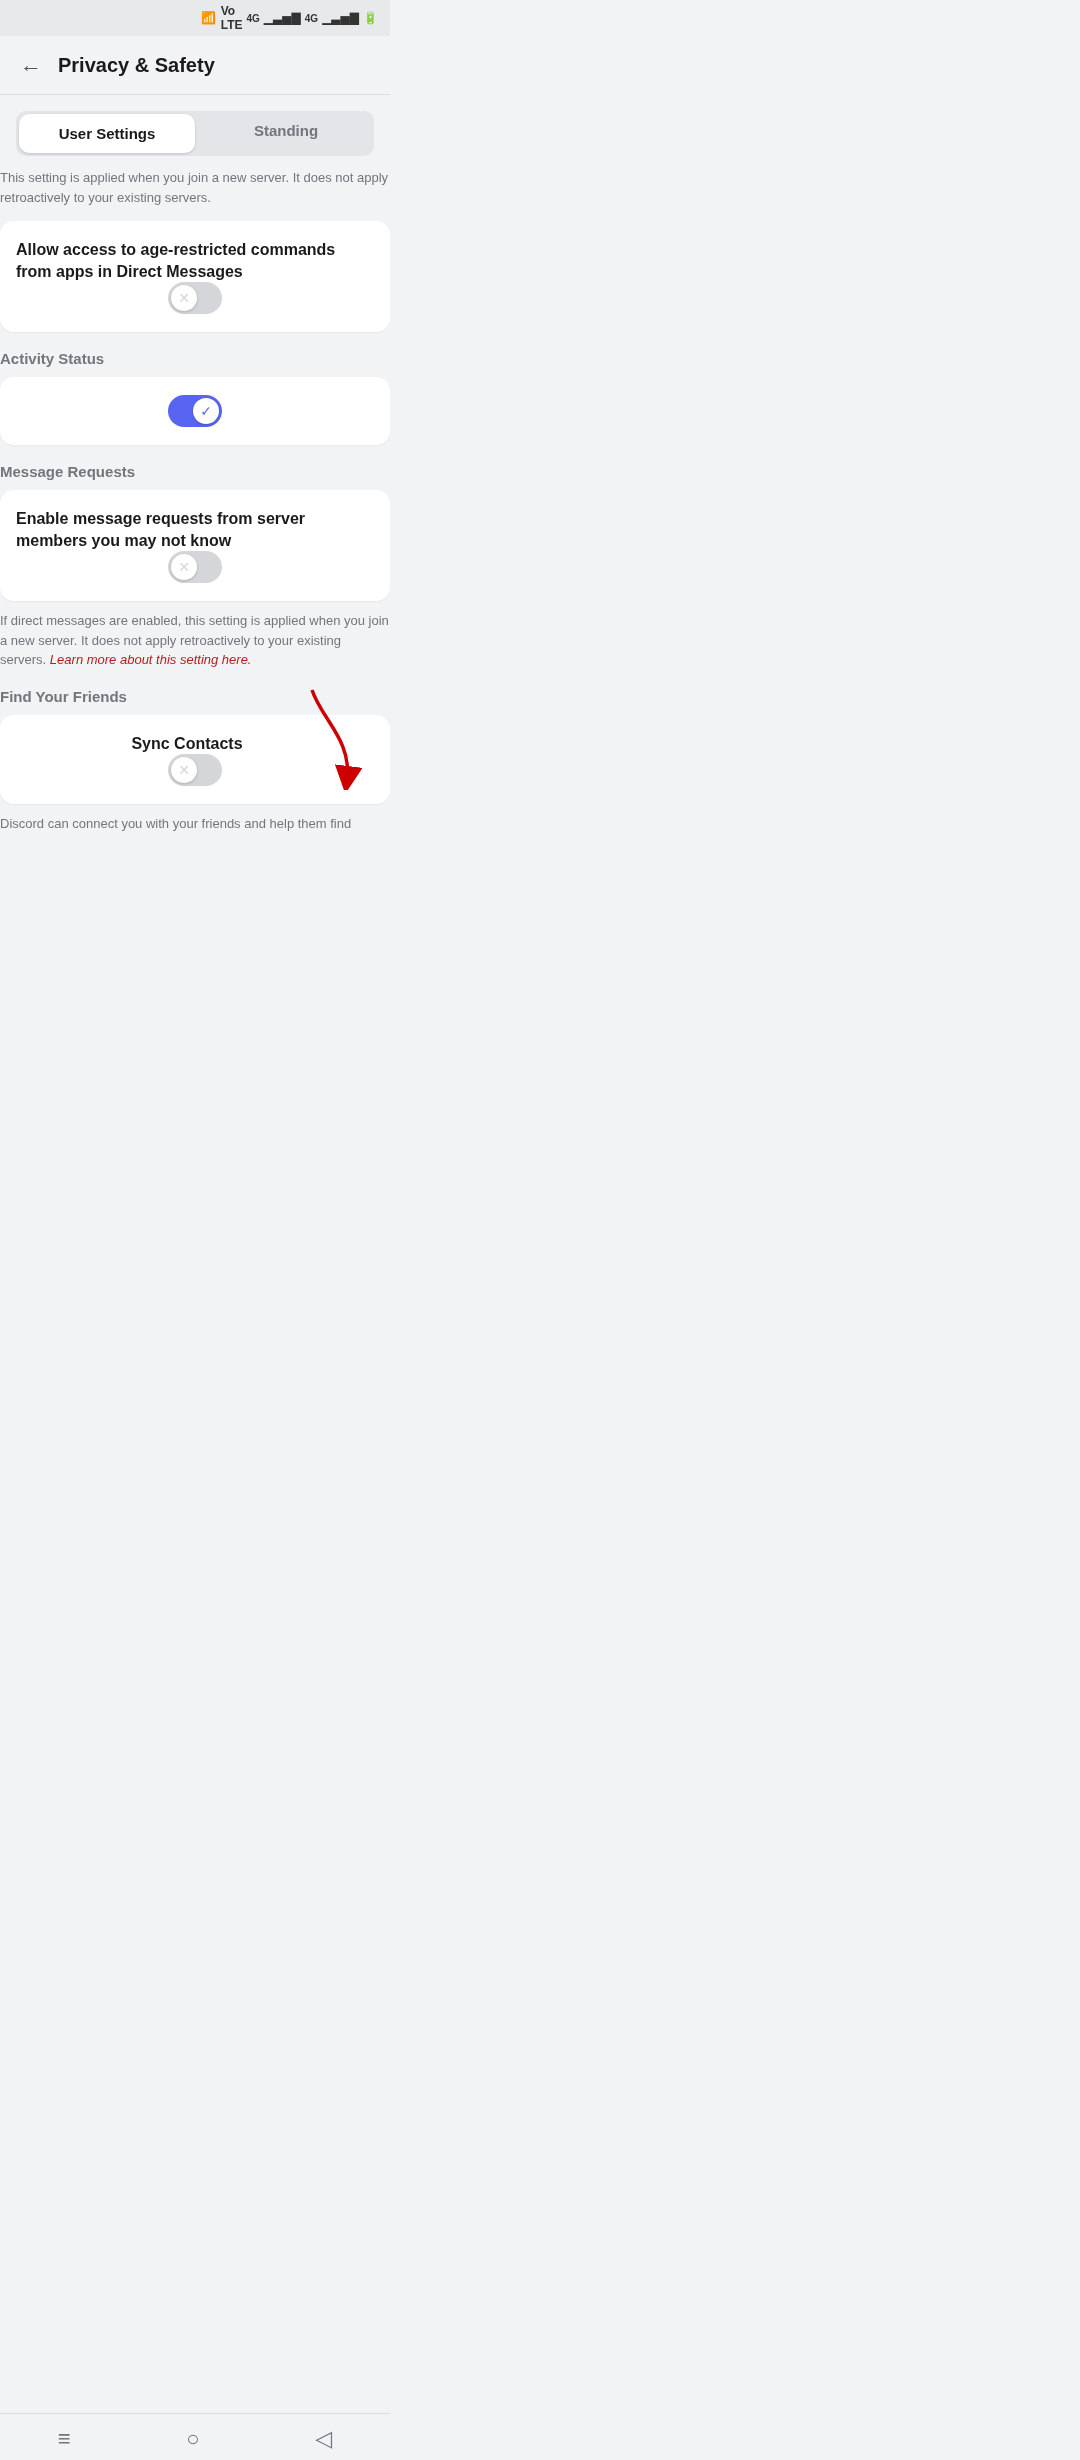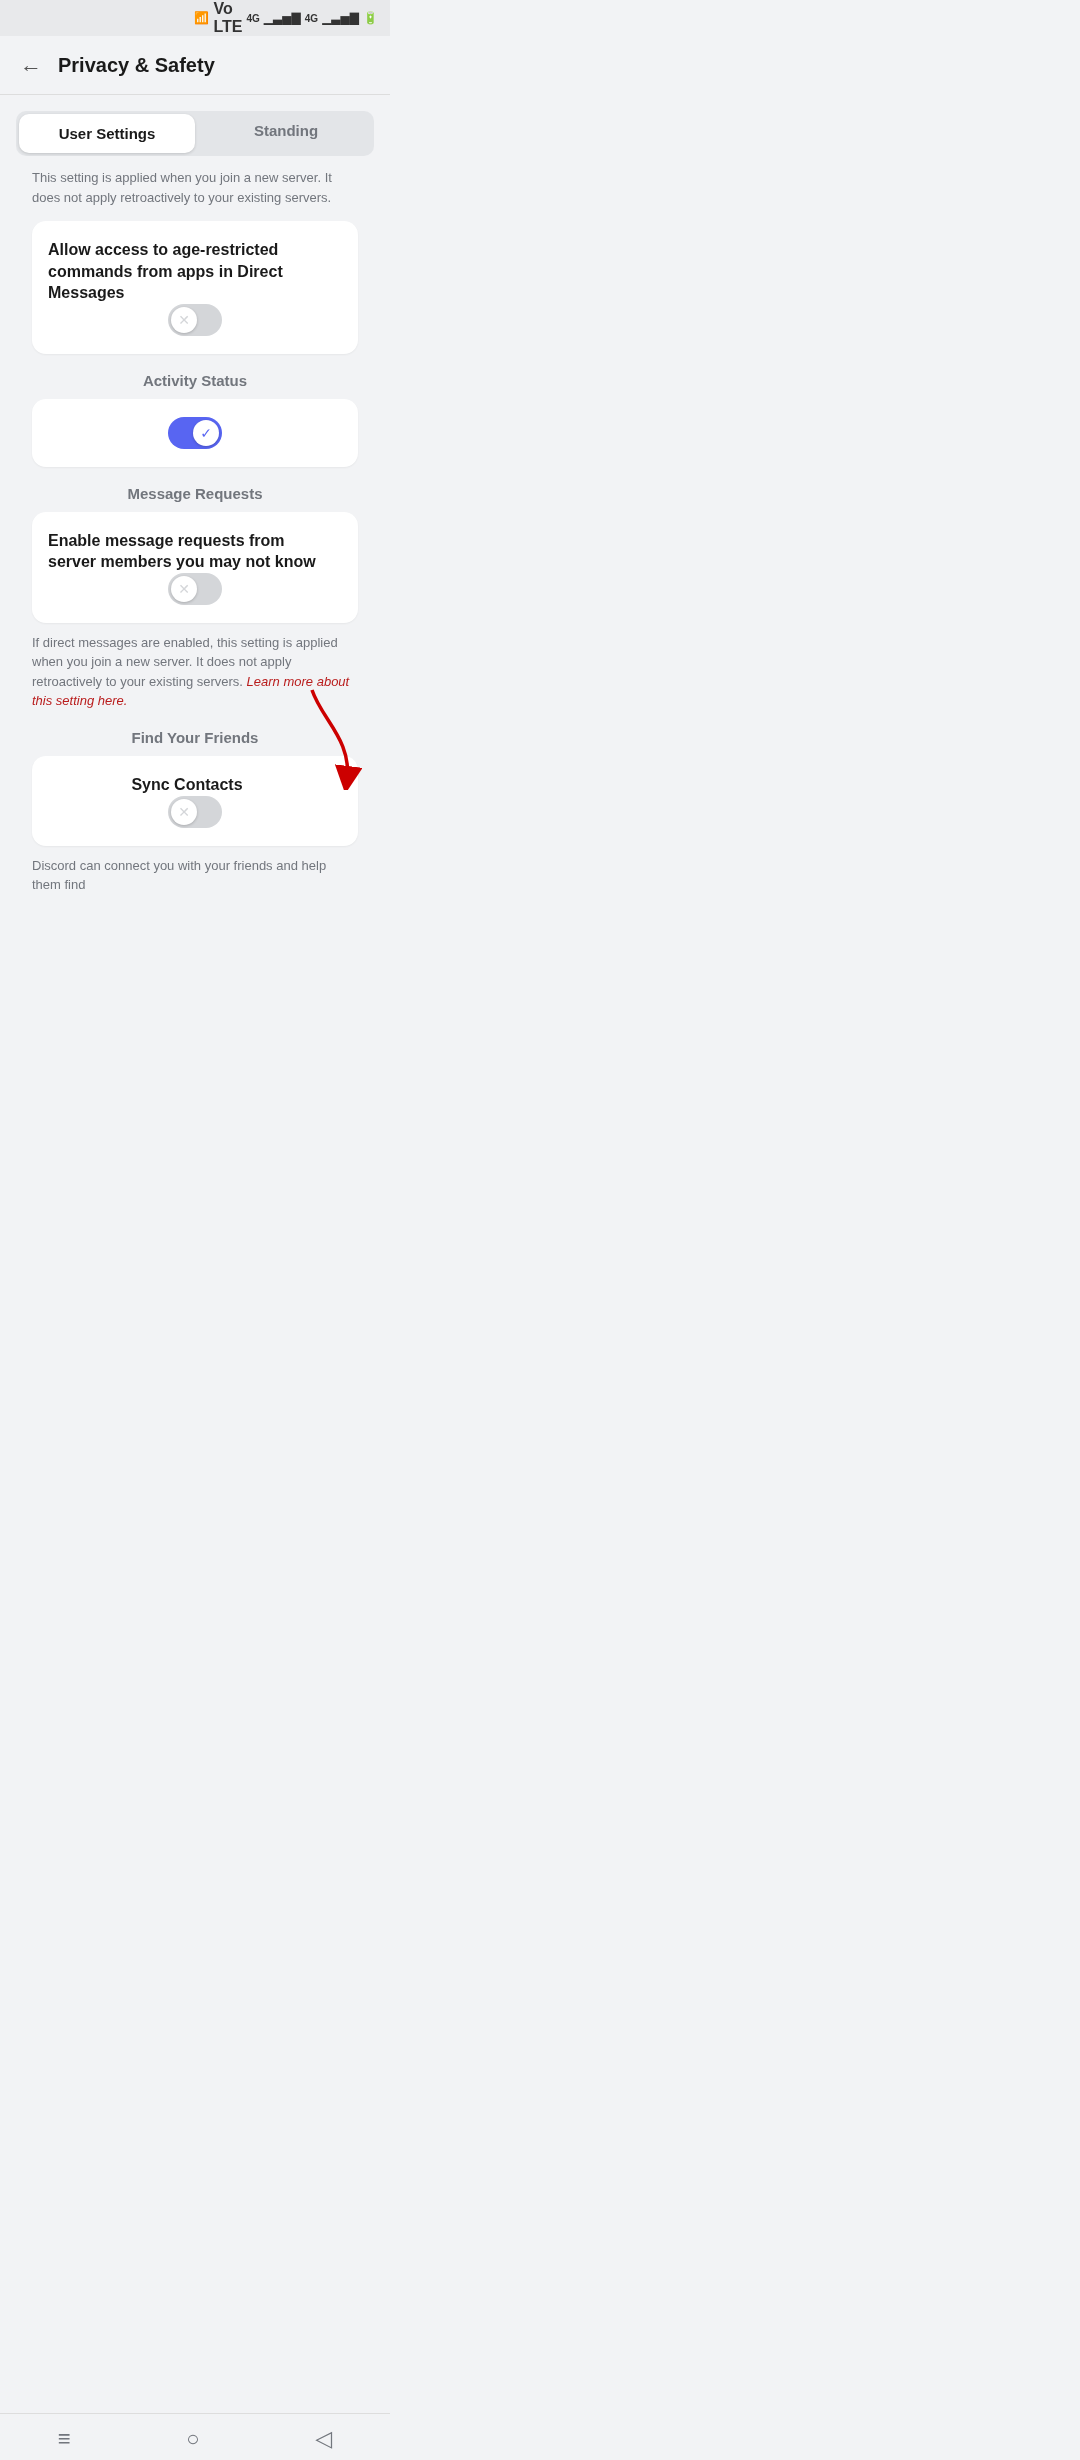--- a/index.html
+++ b/index.html
@@ -82,21 +82,21 @@
 
     .tab.active {
       background: #fff;
       color: #1a1a1a;
       box-shadow: 0 1px 3px rgba(0,0,0,0.15);
       margin: 3px;
     }
 
     
     .content {
-      padding: 12px 32px;
+      padding: 12px 0;
     }
 
     .section-desc {
       font-size: 13px;
       color: #72767d;
       line-height: 1.5;
       margin-bottom: 14px;
     }
 
     
@@ -168,21 +168,20 @@
     .toggle.on .toggle-icon {
       color: #5865f2;
     }
 
     
     .section-header {
       font-size: 15px;
       font-weight: 600;
       color: #72767d;
       margin: 18px 0 10px;
-      text-align: center;
     }
 
     .sub-desc {
       font-size: 13px;
       color: #72767d;
       line-height: 1.5;
       margin-bottom: 14px;
     }
 
     .sub-desc a {
@@ -209,21 +208,21 @@
       color: #72767d;
       cursor: pointer;
     }
   </style>
 </head>
 <body>
 
 <div class="status-bar">
   <div class="status-icons">
     <span class="status-icon">📶</span>
-    <span class="status-icon" style="font-size:16px;font-weight:bold;">Vo<br style="line-height:0">LTE</span>
+    <span class="status-icon" style="font-size:12px;font-weight:bold;">Vo<br style="line-height:0">LTE</span>
     <span class="status-icon" style="font-size:10px;font-weight:bold;">4G</span>
     <span class="status-icon">▁▃▅▇</span>
     <span class="status-icon" style="font-size:10px;font-weight:bold;">4G</span>
     <span class="status-icon">▁▃▅▇</span>
     <span class="status-icon">🔋</span>
   </div>
 </div>
 
 <div class="header">
   <div class="back-btn">←</div>

